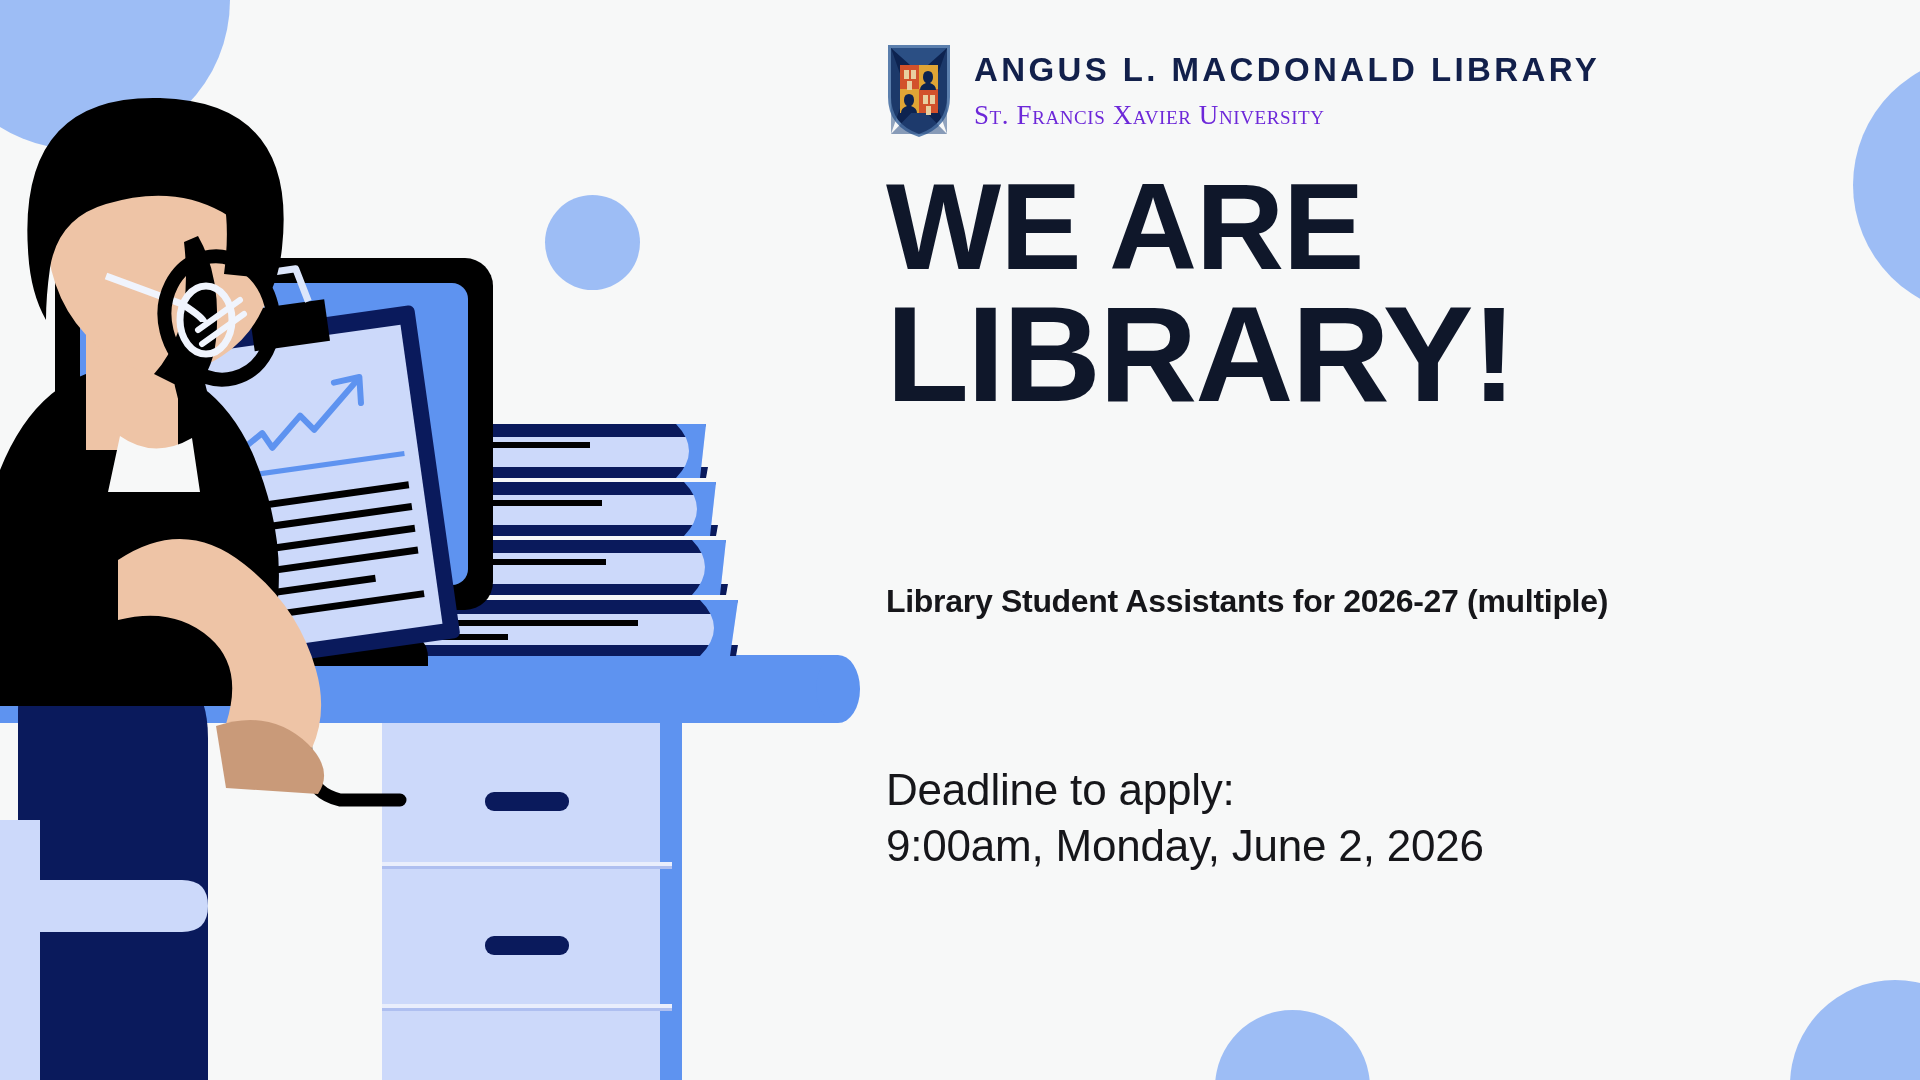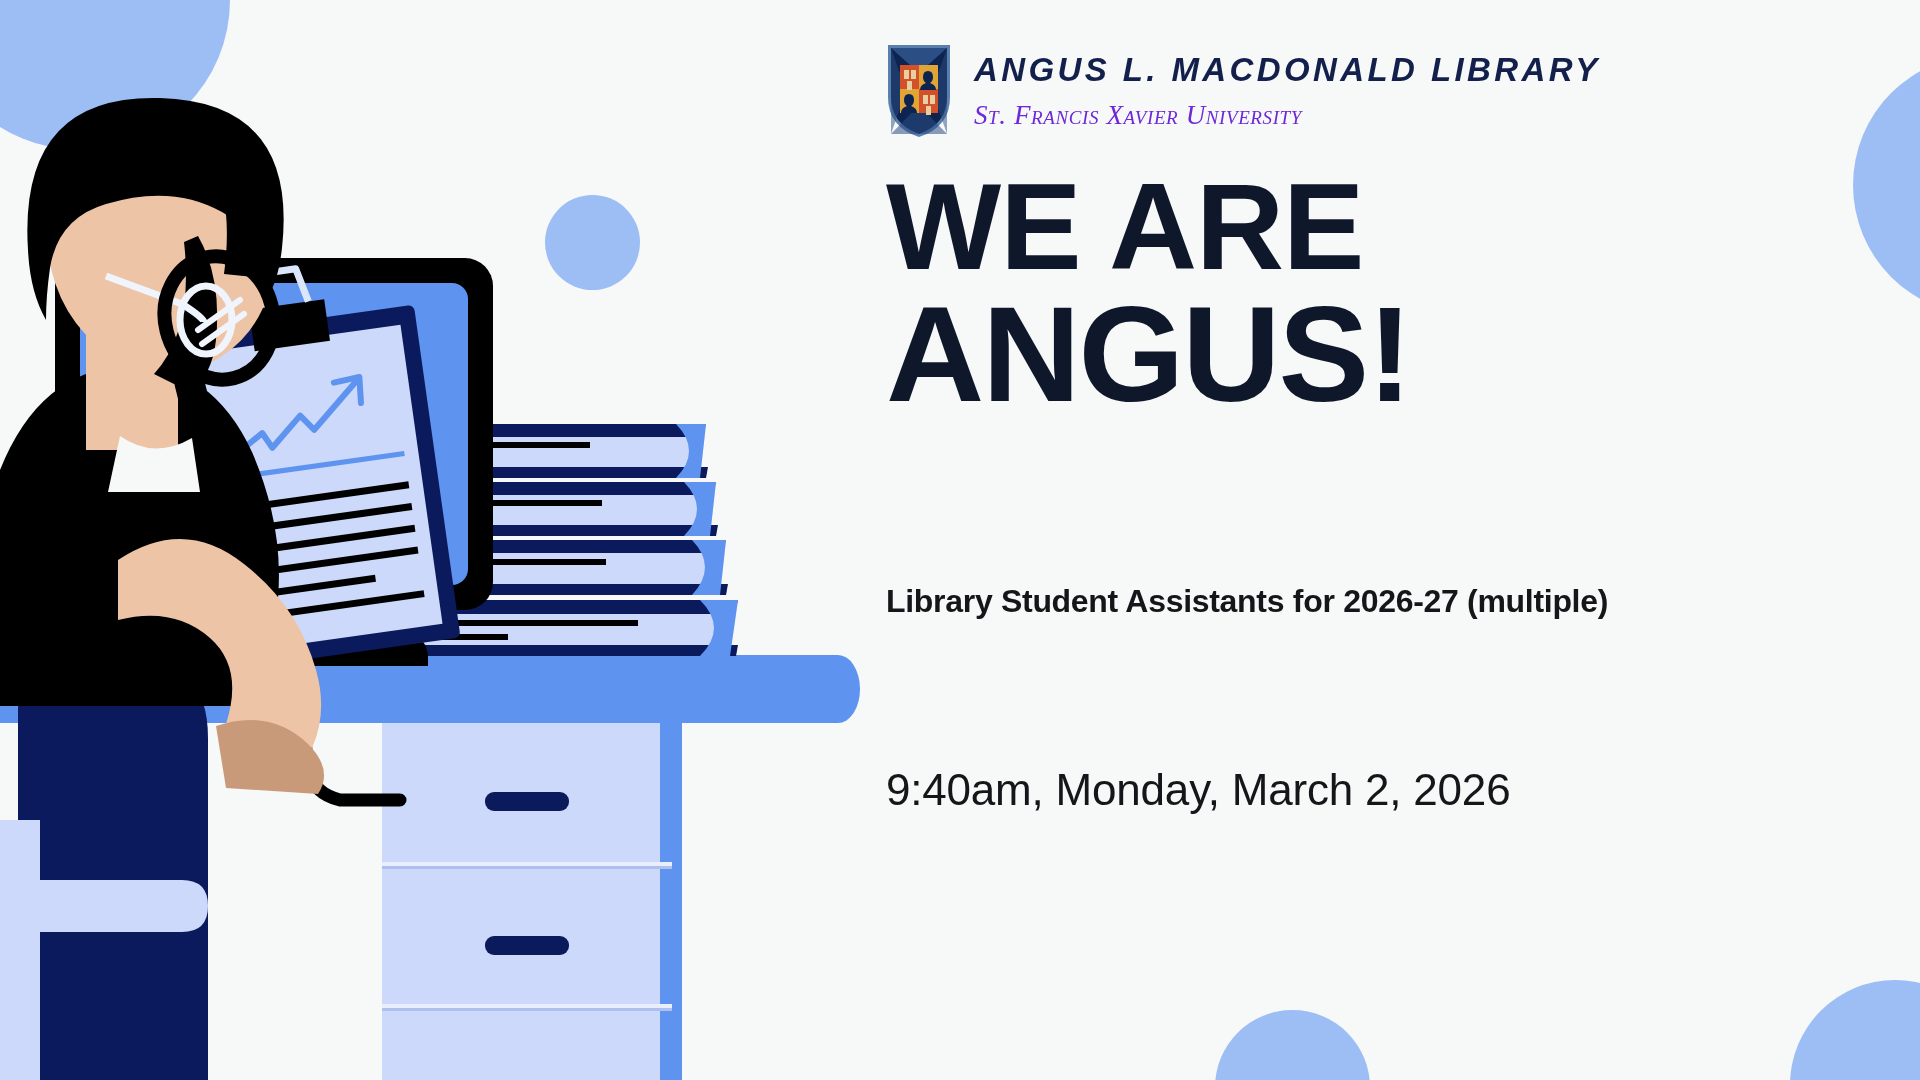--- a/index.html
+++ b/index.html
@@ -50,21 +50,21 @@
   
   #logo-lockup {
     position: absolute;
     left: 0;
     top: 43px;
     display: flex;
     align-items: center;
     gap: 22px;
   }
   #crest-icon { width: 66px; height: 96px; flex: none; display: block; }
-  #logo-text-block { display: flex; flex-direction: column; gap: 14px; font-style: italic; }
+  #logo-text-block { display: flex; flex-direction: column; gap: 14px; }
   #logo-title {
     font-family: "Liberation Sans", sans-serif;
     font-size: 33px;
     font-weight: 700;
     letter-spacing: 3.4px;
     color: #12204b;
     line-height: 1.05;
     white-space: nowrap;
   }
   #logo-subtitle {
@@ -285,23 +285,24 @@
         <rect x="40" y="63" width="5" height="9" fill="#e8cfa0"></rect>
       </svg>
       <div id="logo-text-block">
         <div id="logo-title">ANGUS L. MACDONALD LIBRARY</div>
         <div id="logo-subtitle">St. Francis Xavier University</div>
       </div>
     </div>
 
     <div id="headline">
       <span id="headline-line-1">WE ARE</span>
-      <span id="headline-line-2">ANGUS!</span>
+      <span id="headline-line-2">LIBRARY!</span>
     </div>
 
     <div id="job-title">Library Student Assistants for 2026-27 (multiple)</div>
 
     <div id="deadline-block">
-      <span id="deadline-value">9:40am, Monday, March 2, 2026</span>
+      <span id="deadline-label">Deadline to apply:</span>
+      <span id="deadline-value">9:00am, Monday, June 2, 2026</span>
     </div>
 
   </div>
 </div>
 
 </body></html>

